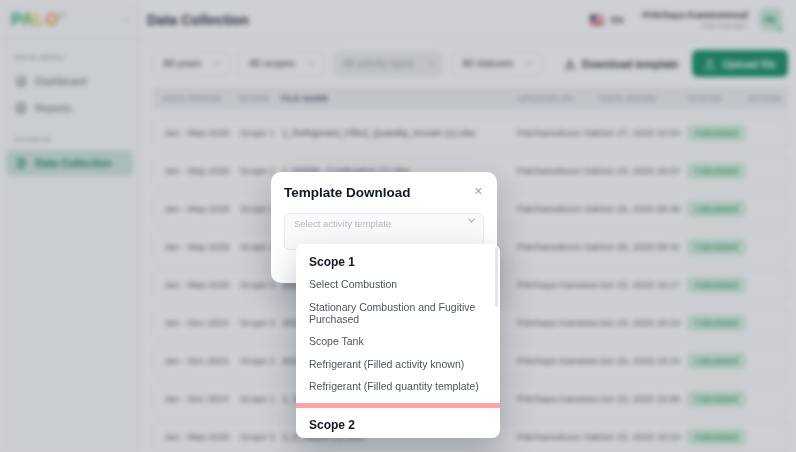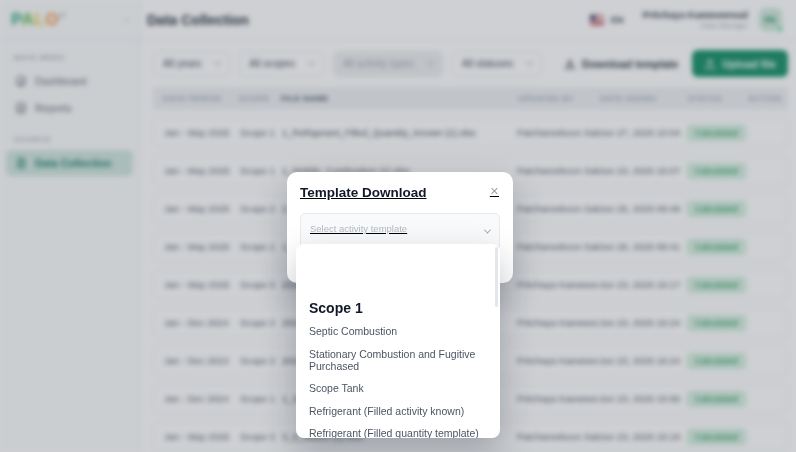--- a/index.html
+++ b/index.html
@@ -49,32 +49,32 @@
   .c-updated { width:82px; flex:0 0 auto; overflow:hidden; white-space:nowrap; }
   .c-date { width:88px; flex:0 0 auto; }
   .c-status { width:60px; flex:0 0 auto; }
   .c-action { width:30px; flex:0 0 auto; text-align:right; }
   .badge { display:inline-block; padding:2px 7px; border-radius:4px; background:#d8f0e2; border:1px solid #bce5cd; color:#35a268; font-size:8.5px; font-weight:bold; }
 
   
   .overlay { position:absolute; inset:0; background:rgba(73,80,92,.27); z-index:5; }
 
   
-  .modal { position:absolute; left:287px; top:172px; width:226px; height:111px; background:#fff; border-radius:10px; box-shadow:0 12px 32px rgba(15,23,42,.22); z-index:10; padding:13px 13px 0;text-decoration:underline; }
+  .modal { position:absolute; left:271px; top:172px; width:226px; height:111px; background:#fff; border-radius:10px; box-shadow:0 12px 32px rgba(15,23,42,.22); z-index:10; padding:13px 13px 0; }
   .modal-head { display:flex; align-items:flex-start; }
   .modal-title { font-size:13.5px; font-weight:bold; color:#111827; }
   .modal-close { margin-left:auto; font-size:11px; color:#9ca3af; line-height:1; cursor:pointer; padding:1px; }
-  .select-box { margin-top:13px; height:37px; background:#f9fafb; border:1px solid #e8eaed; border-radius:5px; display:flex; align-items:flex-end; padding:15px 9px; cursor:pointer; }
+  .select-box { margin-top:13px; height:37px; background:#f9fafb; border:1px solid #e8eaed; border-radius:5px; display:flex; align-items:flex-start; padding:4px 9px; cursor:pointer; }
   .select-box .ph { font-size:9.5px; color:#b3bac4; }
   .select-box .chev { margin-left:auto; }
 
   
   .dropdown { position:absolute; left:296px; top:244px; width:204px; height:194px; background:#fff; border-radius:8px; box-shadow:0 14px 34px rgba(15,23,42,.25); z-index:11; padding:5px 0 6px; overflow:hidden; }
   .group + .group { border-top:5px solid #fca5a5; margin-top:5px; padding-top:4px; }
-  .group-header { padding:6px 13px 4px; font-size:14px; font-weight:bold; color:#111827;margin-top:45px; }
+  .group-header { padding:6px 13px 4px; font-size:12px; font-weight:bold; color:#111827; }
   .dd-item { padding:5px 13px 5.5px; font-size:10.5px; color:#4b5563; cursor:pointer; }
   .dd-scrollbar { position:absolute; right:2px; top:3px; width:3px; height:60px; border-radius:2px; background:#e3e6ea; }
 </style>
 </head>
 <body>
 
 <div class="app">
 
   <div class="bg">
 
@@ -277,21 +277,21 @@
     </div>
     <div class="select-box">
       <span class="ph">Select activity template</span>
       <span class="chev"></span>
     </div>
   </div>
 
   <div class="dropdown" id="dropdown">
       <div class="group">
         <div class="group-header">Scope 1</div>
-        <div class="dd-item">Septic Combustion</div>
+        <div class="dd-item">Select Combustion</div>
         <div class="dd-item">Stationary Combustion and Fugitive Purchased</div>
         <div class="dd-item">Scope Tank</div>
         <div class="dd-item">Refrigerant (Filled activity known)</div>
         <div class="dd-item">Refrigerant (Filled quantity template)</div>
       </div>
       <div class="group">
         <div class="group-header">Scope 2</div>
         <div class="dd-item">Purchased Electricity</div>
       </div>
       <div class="dd-scrollbar"></div>

